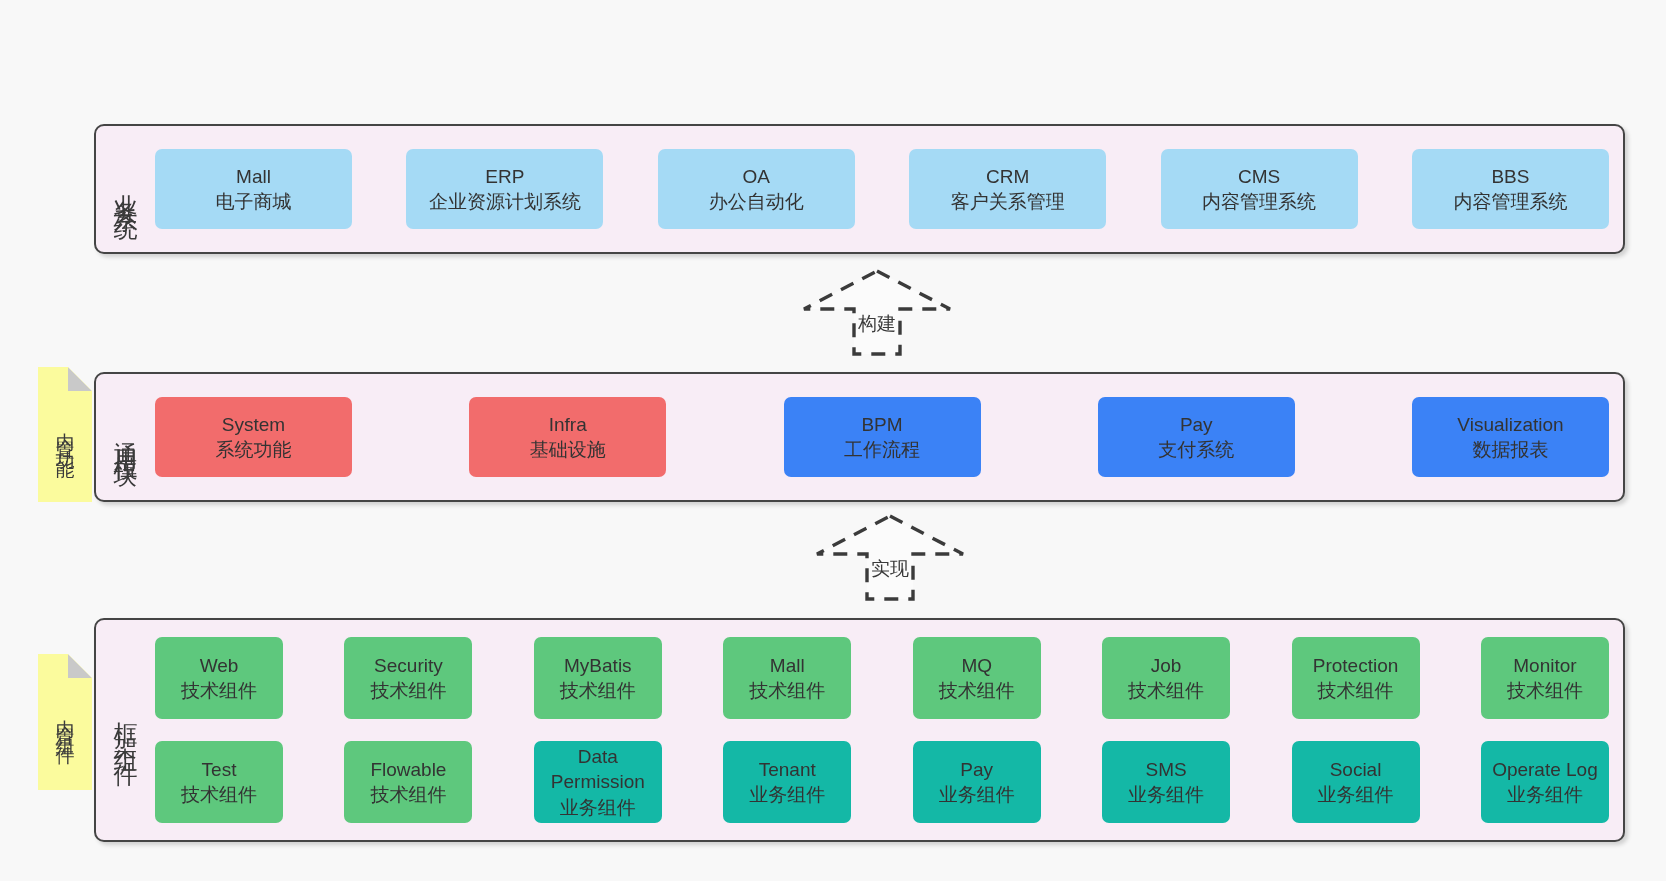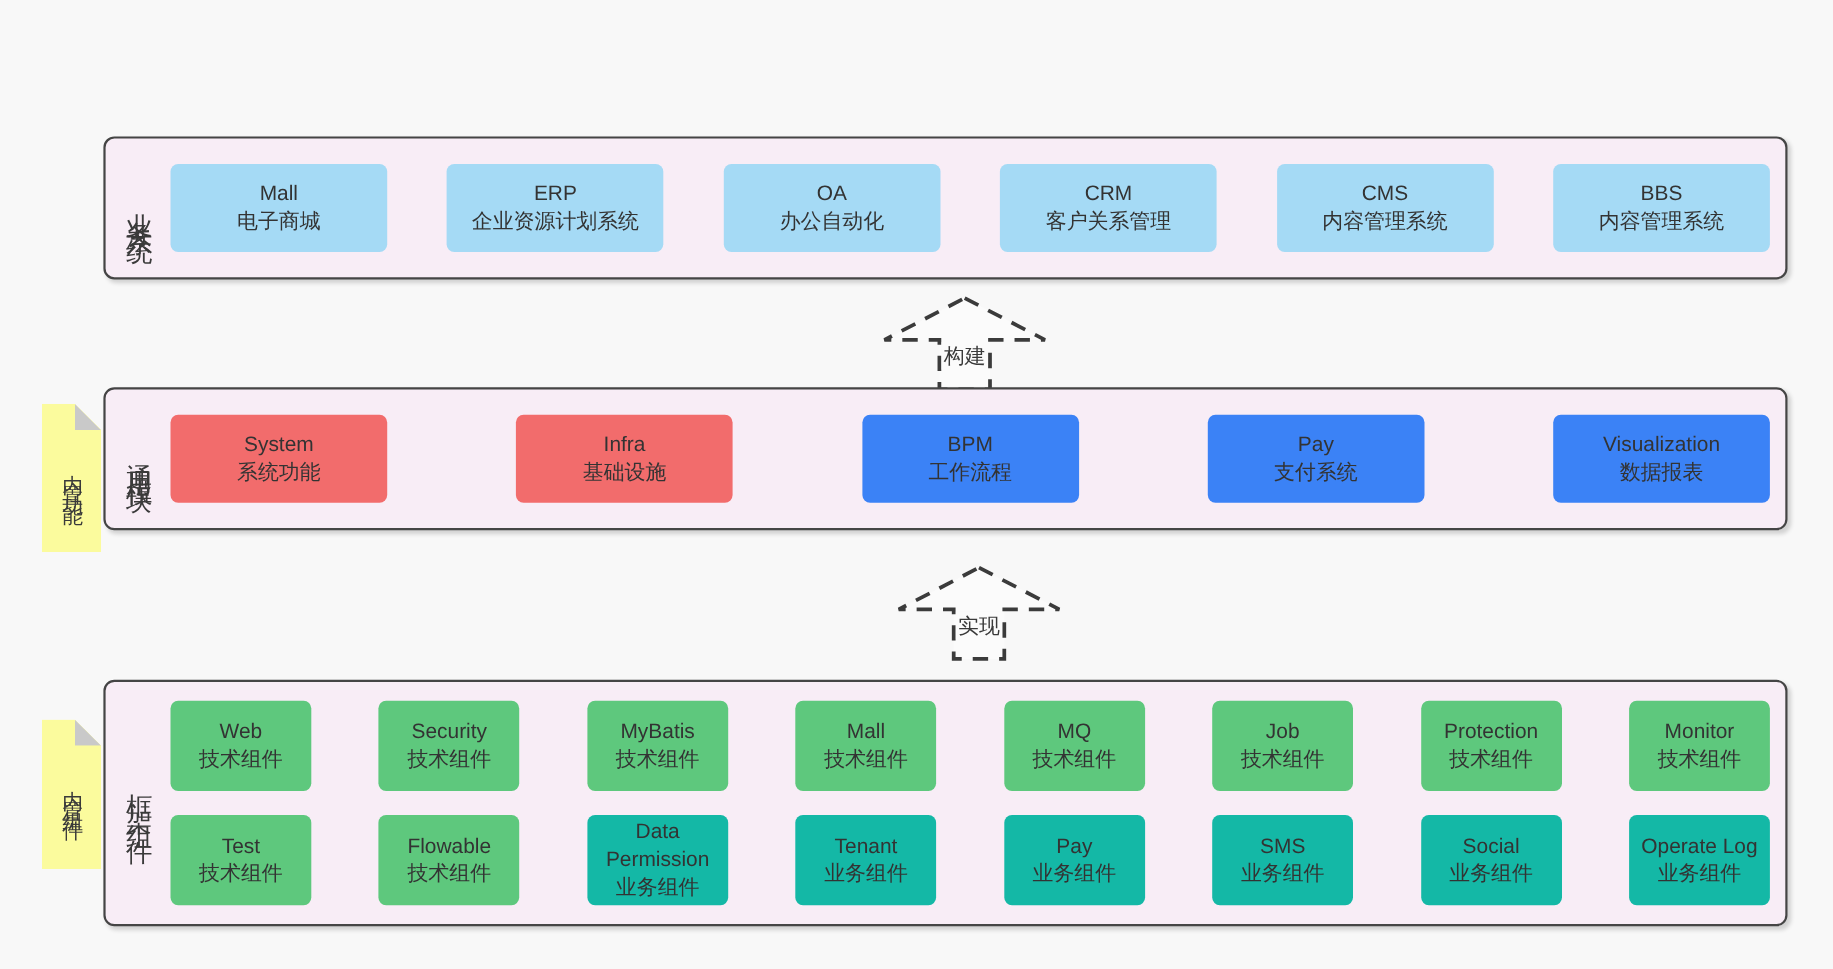--- a/index.html
+++ b/index.html
@@ -10,21 +10,21 @@
     color:#3a3a3a;
   }
   
   .layer{
     position:absolute;left:94px;width:1531px;box-sizing:border-box;
     background:#f8edf6;border:2px solid #454545;border-radius:10px;
     box-shadow:3px 3px 4px rgba(0,0,0,.16);
     display:flex;flex-direction:row;
   }
   .layer-1{top:124px;height:130px;}
-  .layer-2{top:352px;height:130px;}
+  .layer-2{top:372px;height:130px;}
   .layer-3{top:618px;height:224px;}
   .layer-label{
     flex:none;width:59px;display:flex;align-items:center;justify-content:center;
   }
   .layer-label span{
     writing-mode:vertical-rl;text-orientation:upright;
     font-size:24px;letter-spacing:7px;color:#3a3a3a;
   }
   .layer-3 .layer-label span{letter-spacing:14px;}
   .layer-content{

